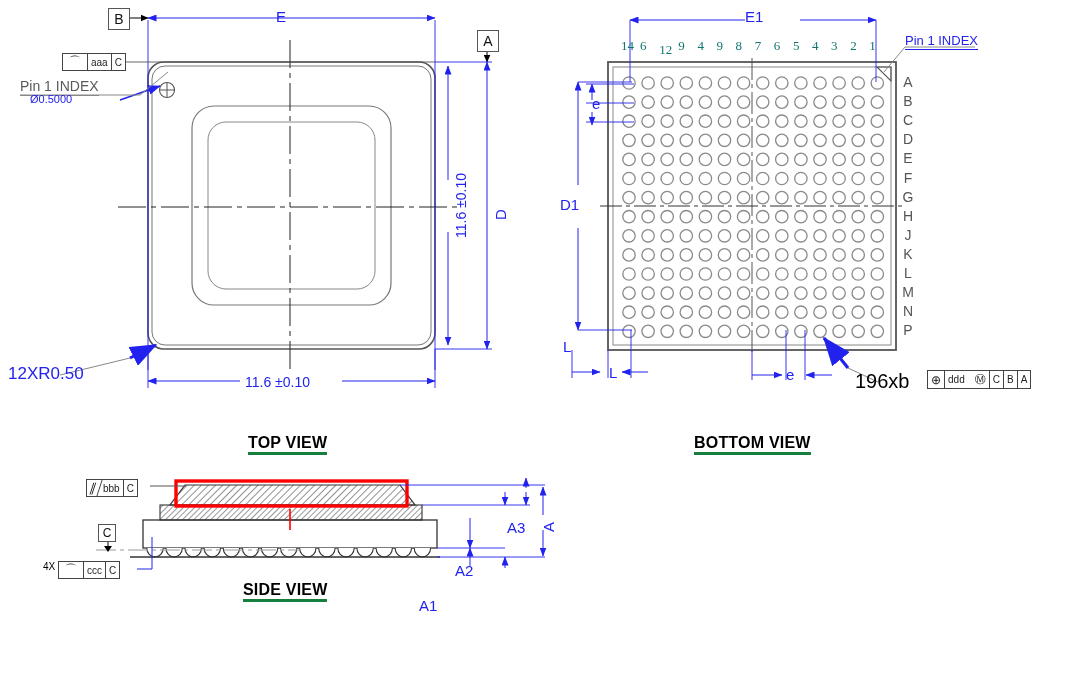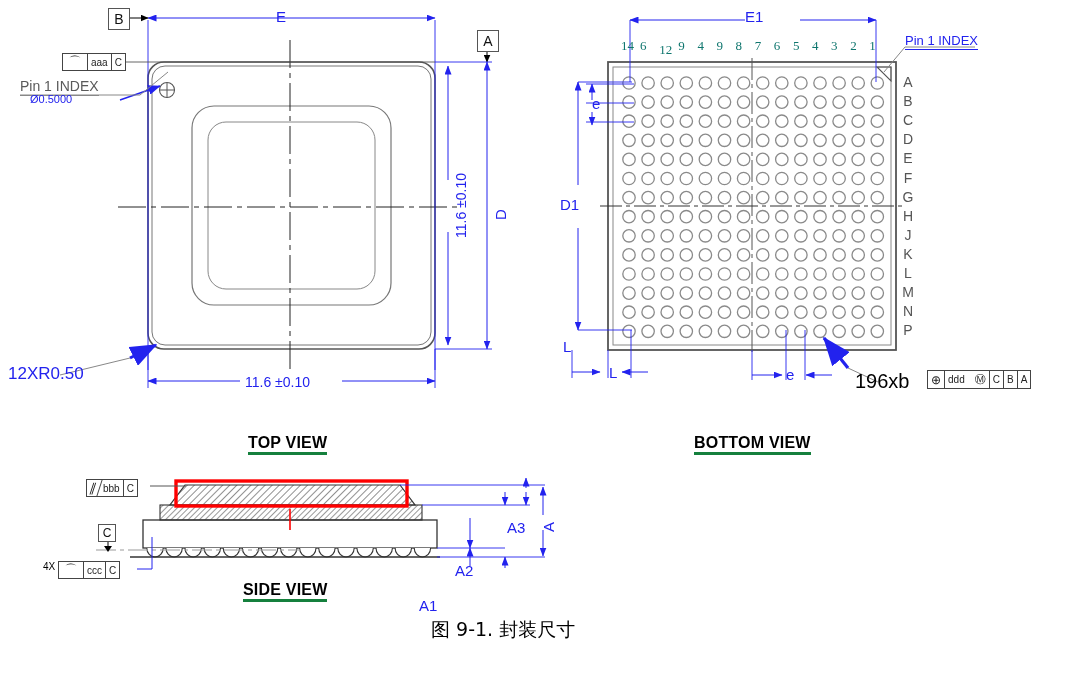--- a/index.html
+++ b/index.html
@@ -527,15 +527,14 @@
 <div class="lbl" style="left:248px;top:434px;">
   <span class="viewtitle">TOP VIEW</span>
 </div>
 <div class="lbl" style="left:694px;top:434px;">
   <span class="viewtitle">BOTTOM VIEW</span>
 </div>
 <div class="lbl" style="left:243px;top:581px;">
   <span class="viewtitle">SIDE VIEW</span>
 </div>
 
-<div class="lbl caption" style="left:431px;top:617px;">图 9-1.  封装尺寸</div>
 
 </div>
 
 </body></html>

